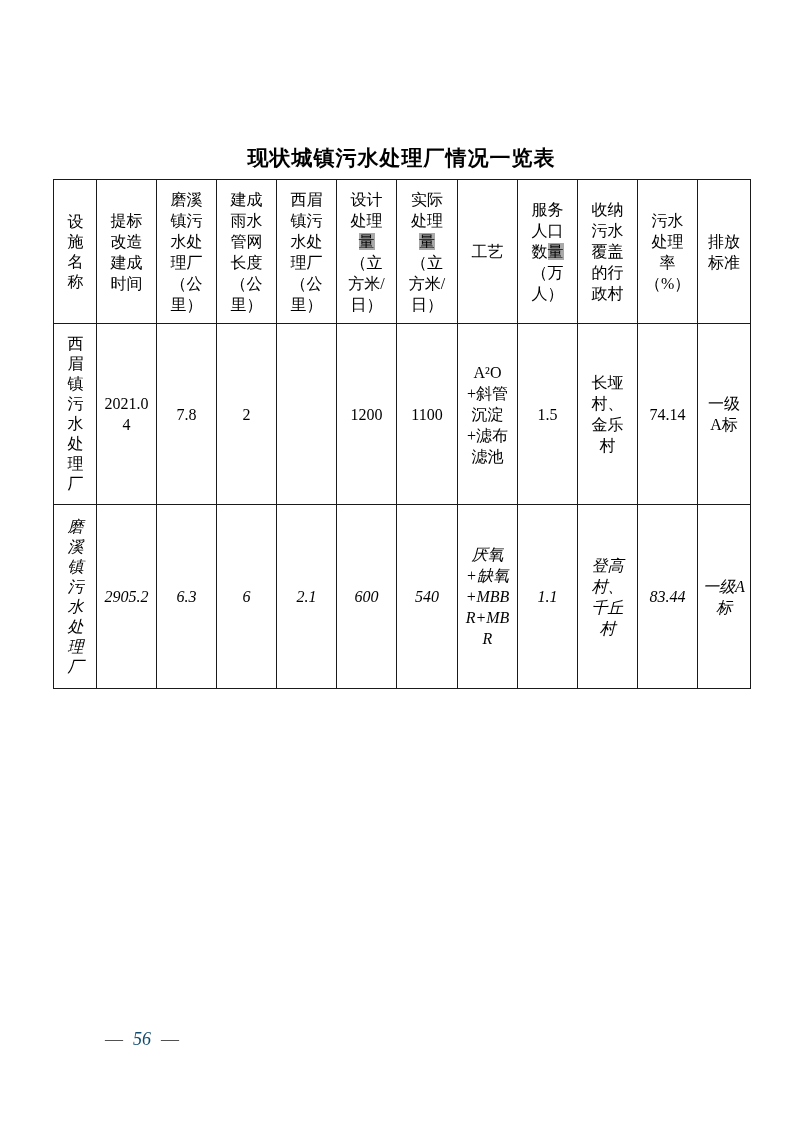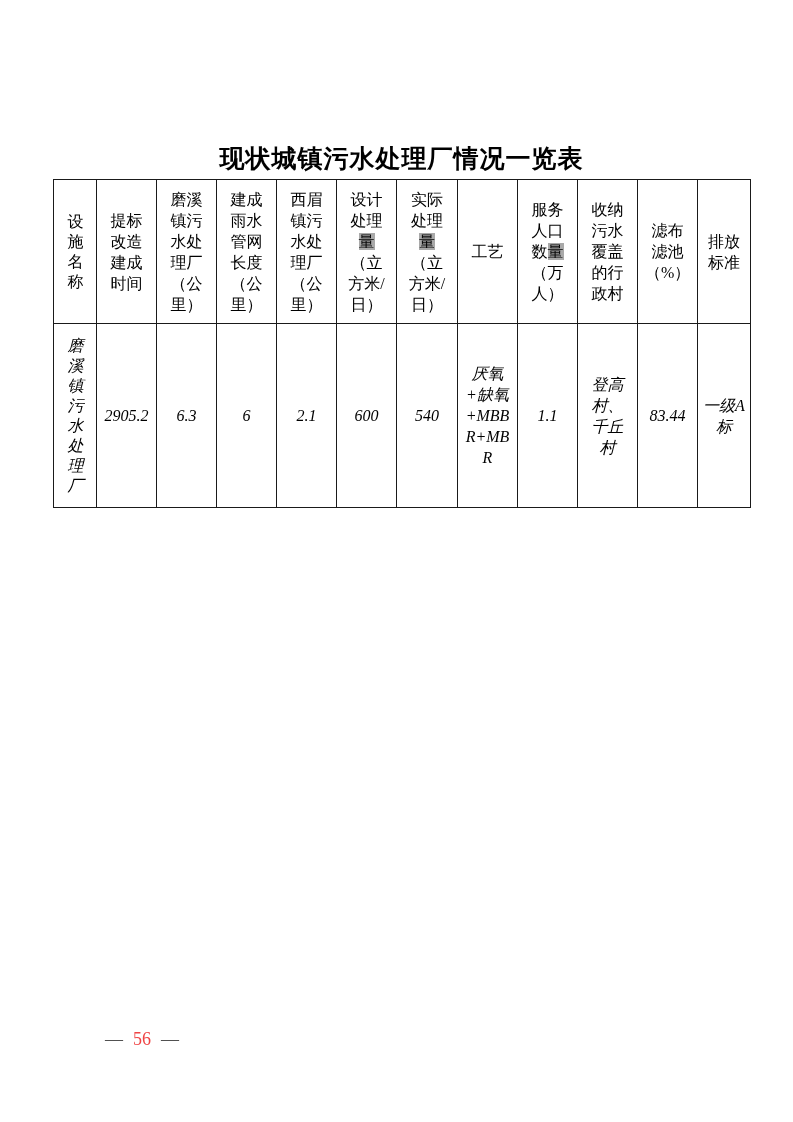--- a/index.html
+++ b/index.html
@@ -19,21 +19,21 @@
   
   .doc-title {
     position: absolute;
     left: 53px;
     top: 143px;
     width: 697px;
     margin: 0;
     text-align: center;
     font-family: "Liberation Sans", "DejaVu Sans", sans-serif;
     font-weight: 700;
-    font-size: 25px;
+    font-size: 21px;
     line-height: 30px;
     letter-spacing: 1px;
     white-space: nowrap;
   }
 
   
   table.plants-table {
     position: absolute;
     left: 53px;
     top: 179px;
@@ -84,22 +84,23 @@
     top: 1028px;
     font-size: 18px;
     line-height: 22px;
     white-space: nowrap;
   }
   .page-footer .dash {
     color: #4a4a4a;
     letter-spacing: 0;
   }
   .page-footer .num {
-    color: #ef4444;
+    color: #0c4a6e;
     margin: 0 10px;
+    font-style: italic;
   }
 </style>
 </head>
 <body>
 
 <div>
 
   <h1 class="doc-title">现状城镇污水处理厂情况一览表</h1>
 
   <table class="plants-table">
@@ -125,26 +126,42 @@
         </th>
         <th>提标改造建成时间</th>
         <th>磨溪镇污水处理厂（公里）</th>
         <th>建成雨水管网长度（公里）</th>
         <th>西眉镇污水处理厂（公里）</th>
         <th><span>设计处理</span><span class="hl">量</span><span>（立方米/日）</span></th>
         <th><span>实际处理</span><span class="hl">量</span><span>（立方米/日）</span></th>
         <th>工艺</th>
         <th><span>服务人口数</span><span class="hl">量</span><span>（万人）</span></th>
         <th>收纳污水覆盖的行政村</th>
-        <th>滤布滤池（%）</th>
+        <th>污水处理率（%）</th>
         <th class="c-std">排放标准</th>
       </tr>
     </thead>
 
     <tbody>
+      <tr class="row-0">
+        <td class="c-name">
+          <span class="vtext">西眉镇污水处理厂</span>
+        </td>
+        <td>2021.04</td>
+        <td>7.8</td>
+        <td>2</td>
+        <td></td>
+        <td>1200</td>
+        <td>1100</td>
+        <td>A²O+斜管沉淀+滤布滤池</td>
+        <td>1.5</td>
+        <td>长垭村、金乐村</td>
+        <td>74.14</td>
+        <td class="c-std">一级A标</td>
+      </tr>
 
       <tr class="row-1">
         <td class="c-name">
           <span class="vtext">磨溪镇污水处理厂</span>
         </td>
         <td>2905.2</td>
         <td>6.3</td>
         <td>6</td>
         <td>2.1</td>
         <td>600</td>

